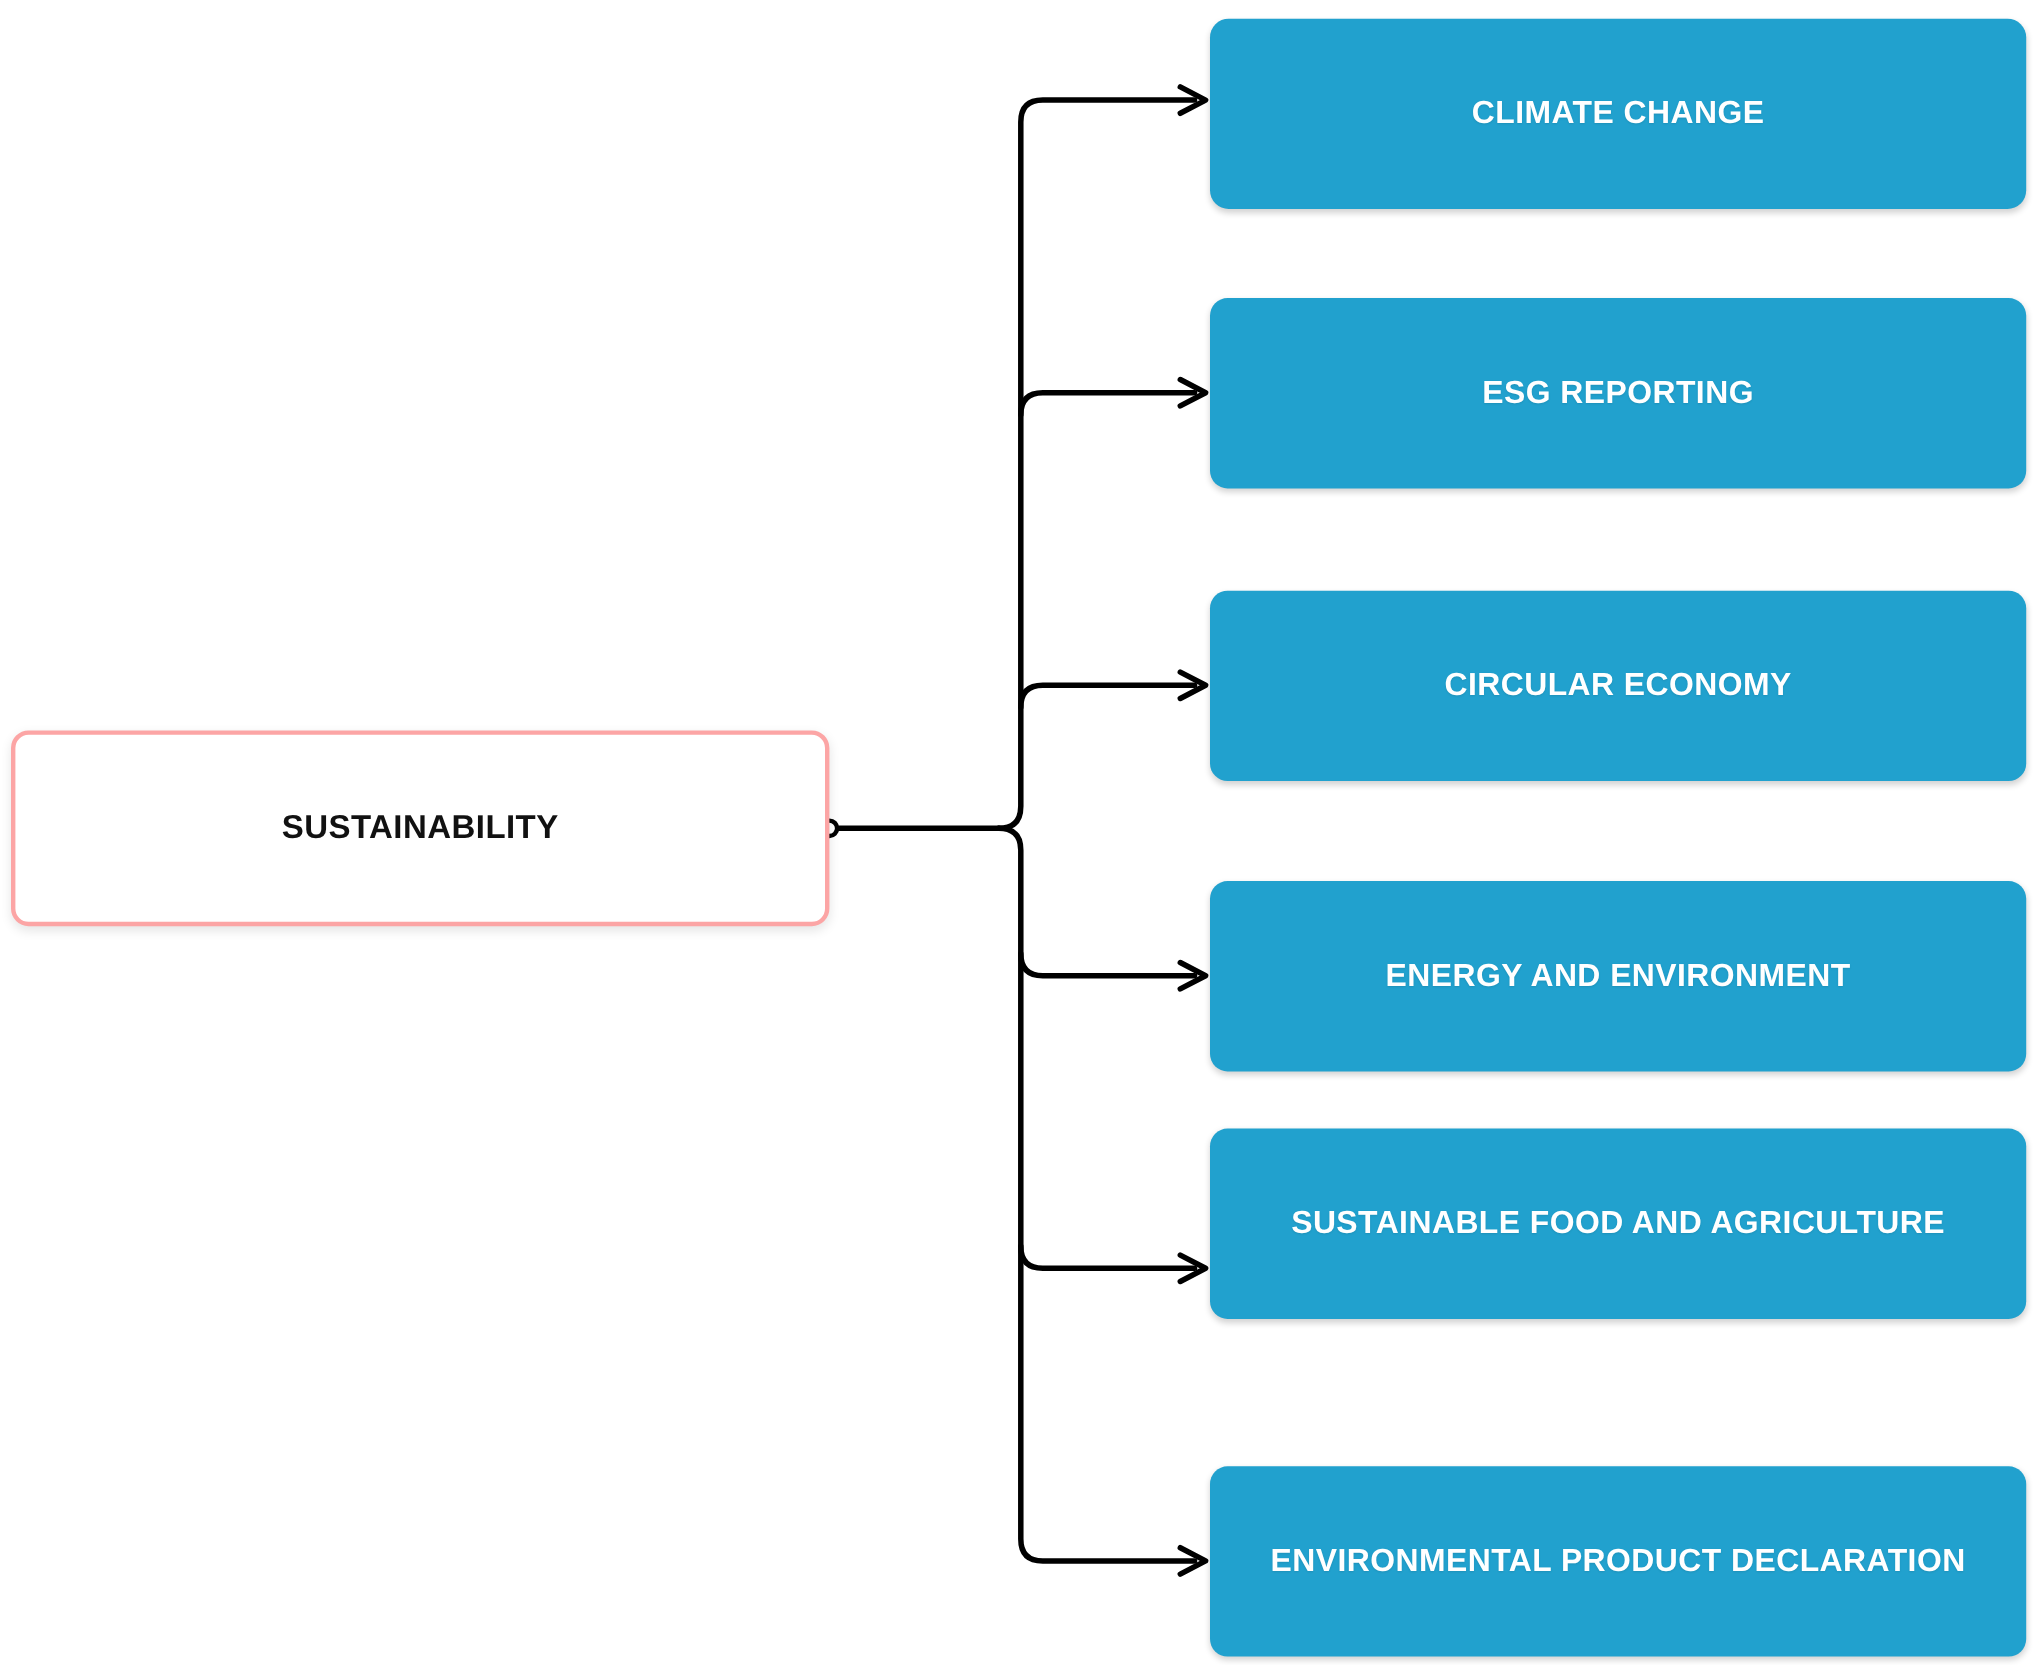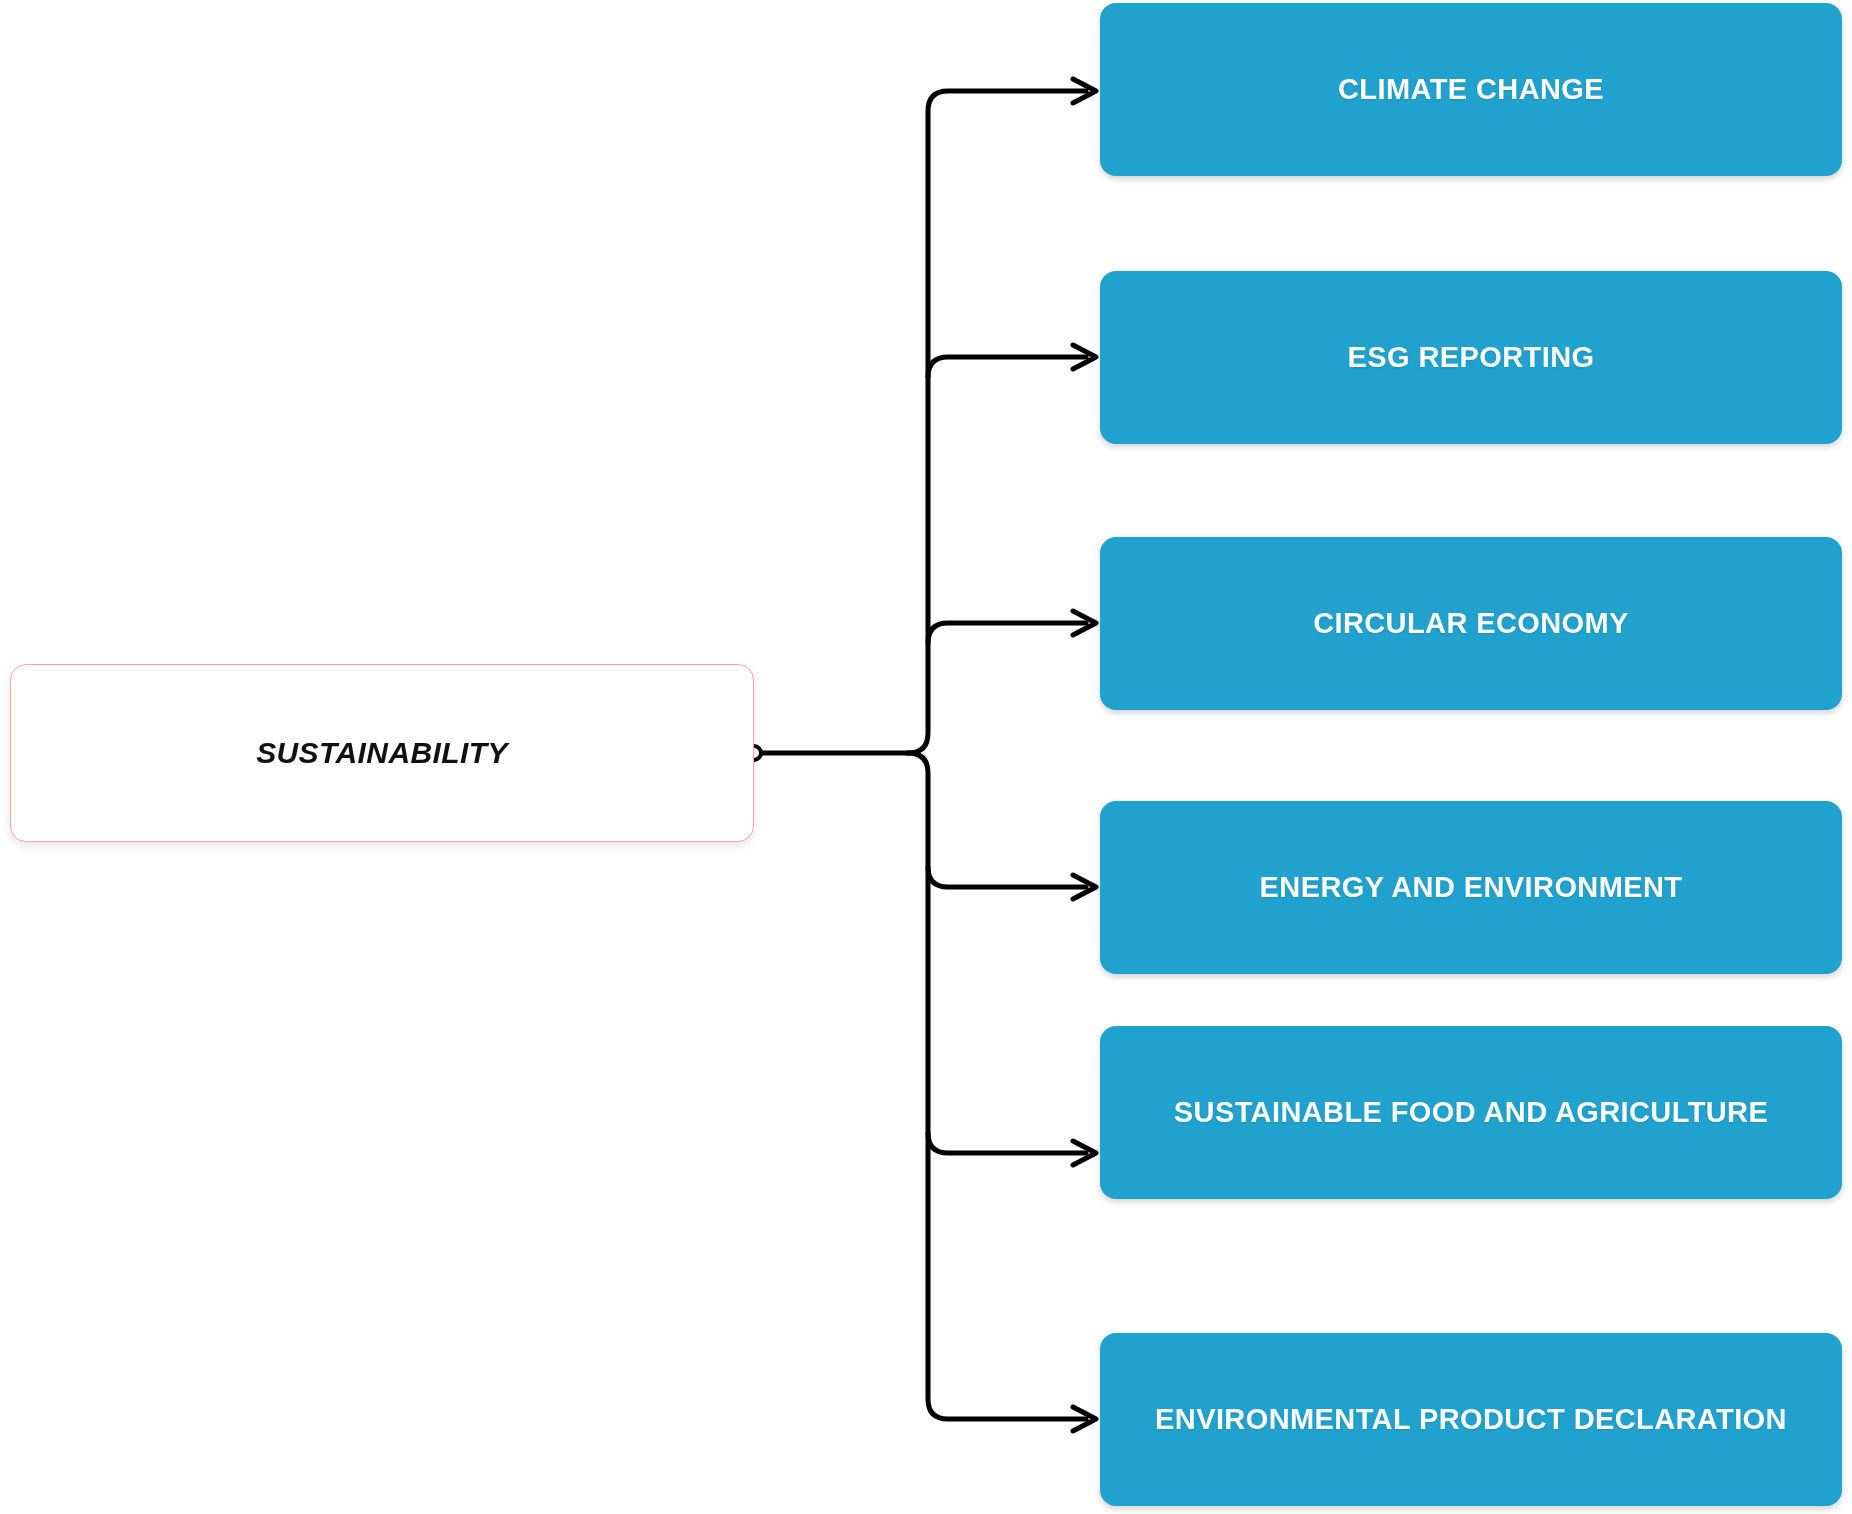--- a/index.html
+++ b/index.html
@@ -31,23 +31,22 @@
     text-align: center;
     border-radius: 16px;
     box-sizing: border-box;
   }
   .root-node {
     left: 10px;
     top: 664px;
     width: 744px;
     height: 178px;
     background: #ffffff;
-    border: 1px solid #fca5a5;
+    border: 4px solid #fca5a5;
     box-shadow: 0 4px 10px rgba(0,0,0,0.10);
-    font-style: italic;
   }
   .root-label {
     color: #111111;
     font-size: 30px;
     font-weight: bold;
     letter-spacing: 0.4px;
   }
   .child-node {
     left: 1100px;
     width: 742px;
@@ -56,21 +55,21 @@
     box-shadow: 0 3px 6px rgba(0,0,0,0.18);
   }
   .child-label {
     color: #ffffff;
     font-size: 29px;
     font-weight: bold;
     letter-spacing: 0.4px;
     text-shadow: 0 1px 2px rgba(0,0,0,0.10);
     padding: 0 30px;
   }
-  .c1 { top: 3px; }
+  .c1 { top: 17px; border-radius: 17px; }
   .c2 { top: 271px; }
   .c3 { top: 537px; align-items: center; }
   .c4 { top: 801px; }
   .c5 { top: 1026px; }
   .c6 { top: 1333px; }
 </style>
 </head>
 <body>
 
 <div class="canvas">

